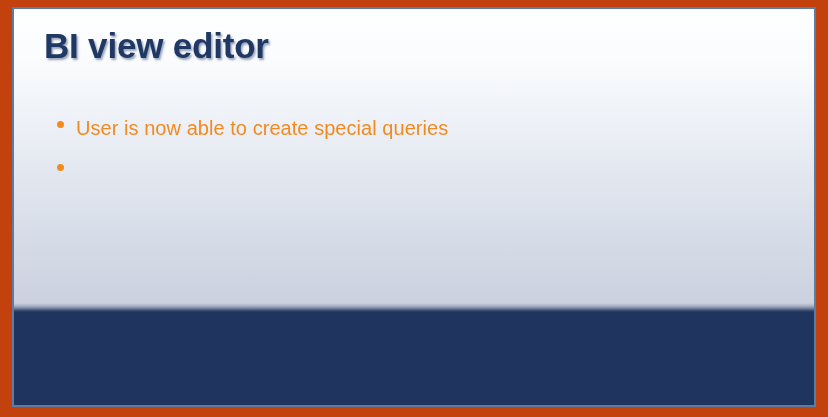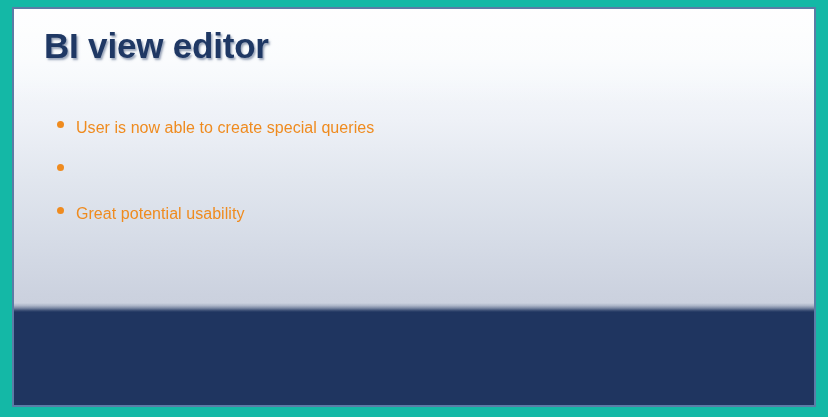--- a/index.html
+++ b/index.html
@@ -11,21 +11,21 @@
     width: 828px;
     height: 417px;
     overflow: hidden;
     font-family: "Liberation Sans", sans-serif;
   }
 
   .page {
     position: relative;
     width: 828px;
     height: 417px;
-    background: #14b8a6;
+    background: #c2410c;
     box-sizing: border-box;
   }
 
   
   .slide {
     position: absolute;
     left: 12px;
     top: 7px;
     width: 804px;
     height: 400px;
@@ -113,21 +113,21 @@
   }
   .bullet-dot {
     display: block;
     width: 7px;
     height: 7px;
     border-radius: 50%;
     background: #ef8b1f;
     margin-left: 13px;
   }
   .bullet-text {
-    font-size: 16px;
+    font-size: 20px;
     line-height: 30px;
     color: #ef8b1f;
     white-space: nowrap;
     letter-spacing: 0.05px;
   }
 </style>
 </head>
 <body>
 
 <div class="page">
@@ -146,26 +146,20 @@
         </span>
         <span class="bullet-text">User is now able to create special queries</span>
       </div>
 
       <div class="bullet-row">
         <span class="bullet-marker">
           <span class="bullet-dot"></span>
         </span>
       </div>
 
-      <div class="bullet-row">
-        <span class="bullet-marker">
-          <span class="bullet-dot"></span>
-        </span>
-        <span class="bullet-text">Great potential usability</span>
-      </div>
 
     </div>
 
     <div class="footer-band-fade"></div>
     <div class="footer-band"></div>
 
   </div>
 
 </div>
 

